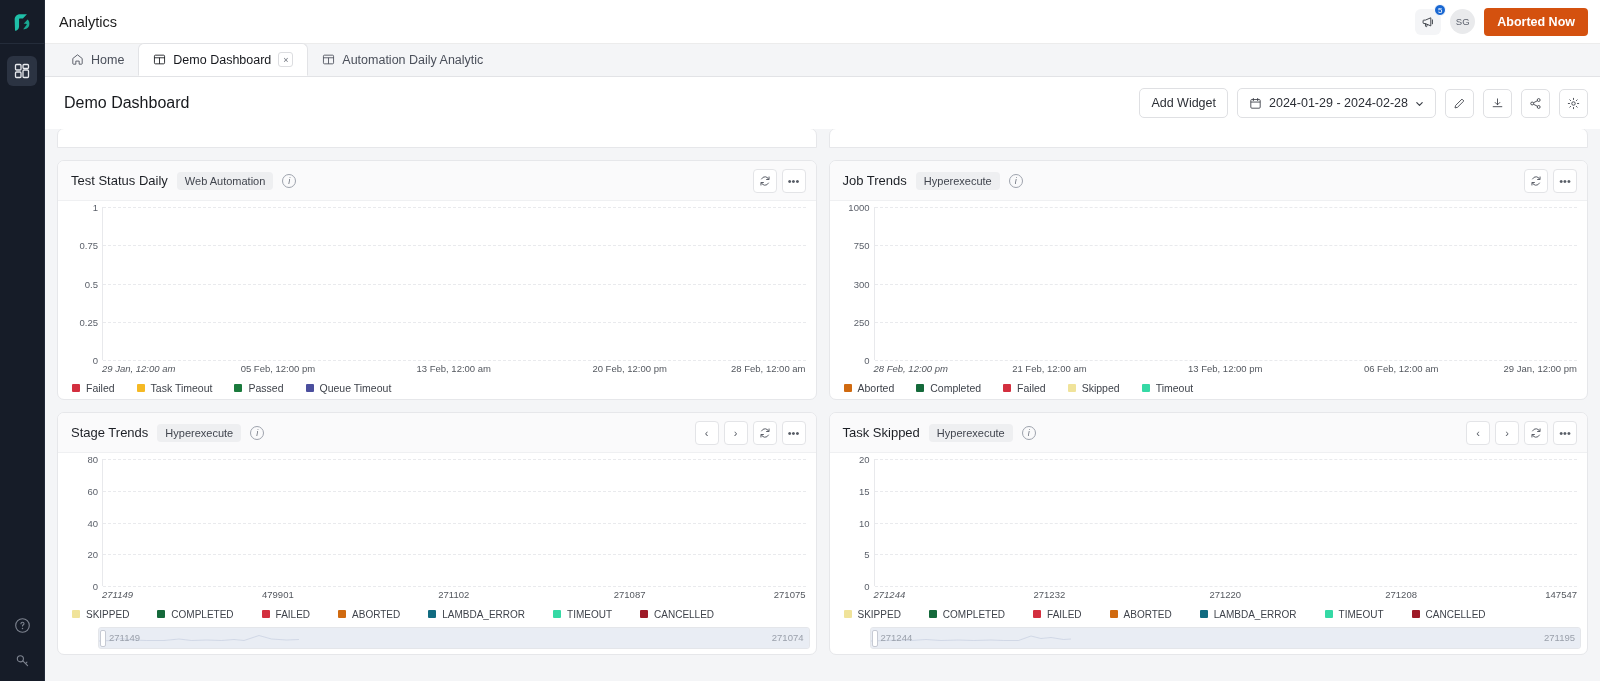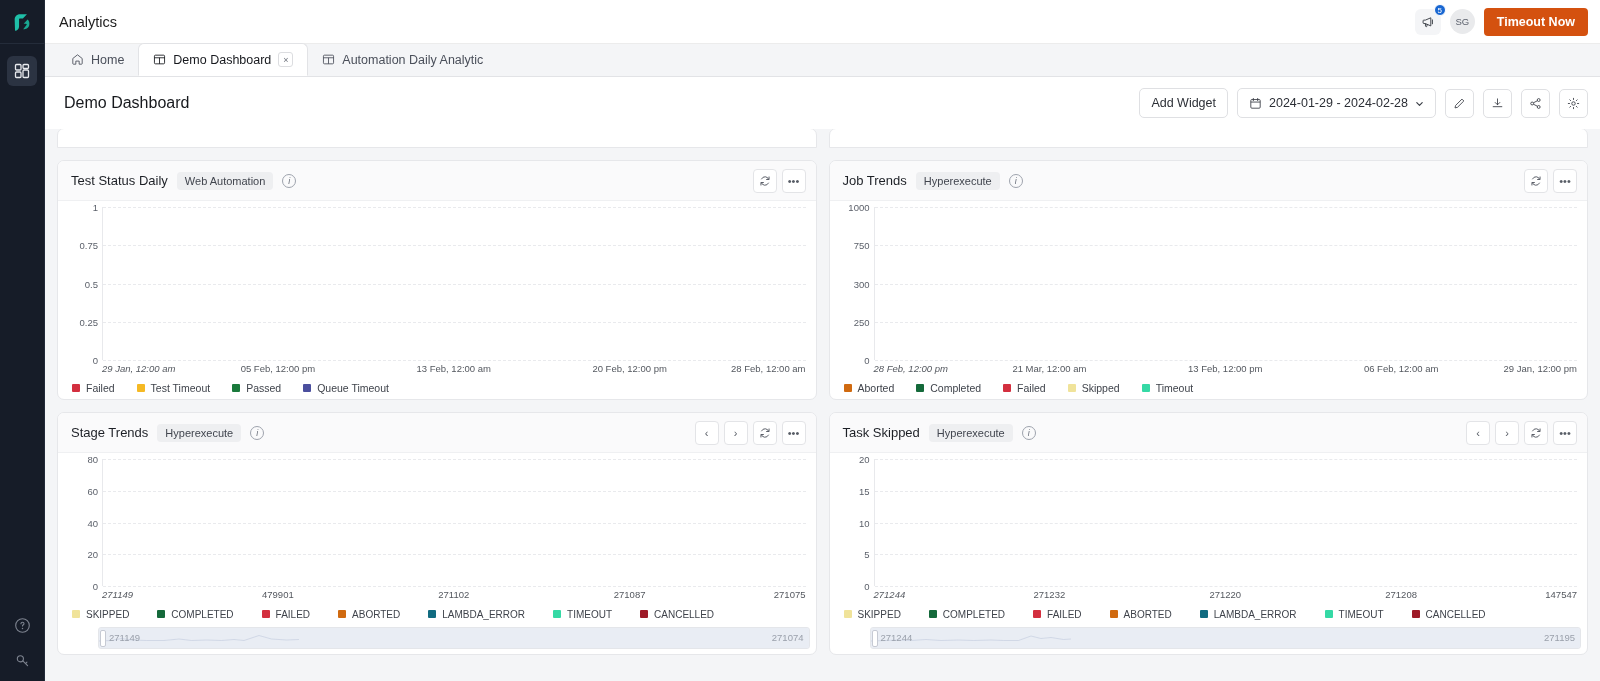--- a/index.html
+++ b/index.html
@@ -217,21 +217,21 @@
       <div class="topbar-right">
         <div class="icon-square">
           <svg width="14" height="14" viewBox="0 0 20 20" fill="none">
             <path d="M3 8.2v3.1c0 .5.4.9.9.9h2.3L14 15.6V4L6.2 7.3H3.9c-.5 0-.9.4-.9.9z" stroke="#32363e" stroke-width="1.3" stroke-linejoin="round"></path>
             <path d="M16.3 7v5.6" stroke="#32363e" stroke-width="1.3" stroke-linecap="round"></path>
             <path d="M6.4 12.3v3.3c0 .6.5 1.1 1.1 1.1s1.1-.5 1.1-1.1v-2.4" stroke="#32363e" stroke-width="1.3"></path>
           </svg>
           <span class="badge">5</span>
         </div>
         <div class="avatar">SG</div>
-        <div class="upgrade-btn">Timeout Now</div>
+        <div class="upgrade-btn">Aborted Now</div>
       </div>
     </div>
 
     <div class="tabstrip">
       <div class="tab">
         <svg width="13" height="13" viewBox="0 0 18 18" fill="none">
           <path d="M2.5 7.6 9 2.5l6.5 5.1v7.1c0 .5-.4.8-.9.8h-3.3v-4.3H6.7v4.3H3.4c-.5 0-.9-.3-.9-.8V7.6z" stroke="#4a4f5a" stroke-width="1.2" stroke-linejoin="round"></path>
         </svg>
         <span>Home</span>
       </div>
@@ -747,21 +747,21 @@
               <span style="left: 75%;">20 Feb, 12:00 pm</span>
               <span class="last" style="left: 100%;">28 Feb, 12:00 am</span>
             </div>
           <div class="legend">
               <div class="lg">
                 <span class="sw" style="background: rgb(211, 47, 63);"></span>
                 <span>Failed</span>
               </div>
               <div class="lg">
                 <span class="sw" style="background: rgb(245, 185, 36);"></span>
-                <span>Test Timeout</span>
+                <span>Task Timeout</span>
               </div>
               <div class="lg">
                 <span class="sw" style="background: rgb(26, 122, 60);"></span>
                 <span>Passed</span>
               </div>
               <div class="lg">
                 <span class="sw" style="background: rgb(75, 79, 158);"></span>
                 <span>Queue Timeout</span>
               </div>
             </div>
@@ -1105,21 +1105,21 @@
                   <div class="bar">
                     <div class="seg" style="height: 39%; background: rgb(20, 105, 58);"></div>
                     <div class="seg" style="height: 17.5%; background: rgb(211, 47, 63);"></div>
                     <div class="seg" style="height: 5%; background: rgb(240, 227, 154);"></div>
                   </div>
                 </div>
               </div>
           </div>
           <div class="xaxis">
               <span class="first" style="left: 0%;">28 Feb, 12:00 pm</span>
-              <span style="left: 25%;">21 Mar, 12:00 am</span>
+              <span style="left: 25%;">21 Feb, 12:00 am</span>
               <span style="left: 50%;">13 Feb, 12:00 pm</span>
               <span style="left: 75%;">06 Feb, 12:00 am</span>
               <span class="last" style="left: 100%;">29 Jan, 12:00 pm</span>
             </div>
           <div class="legend">
               <div class="lg">
                 <span class="sw" style="background: rgb(208, 106, 16);"></span>
                 <span>Aborted</span>
               </div>
               <div class="lg">

